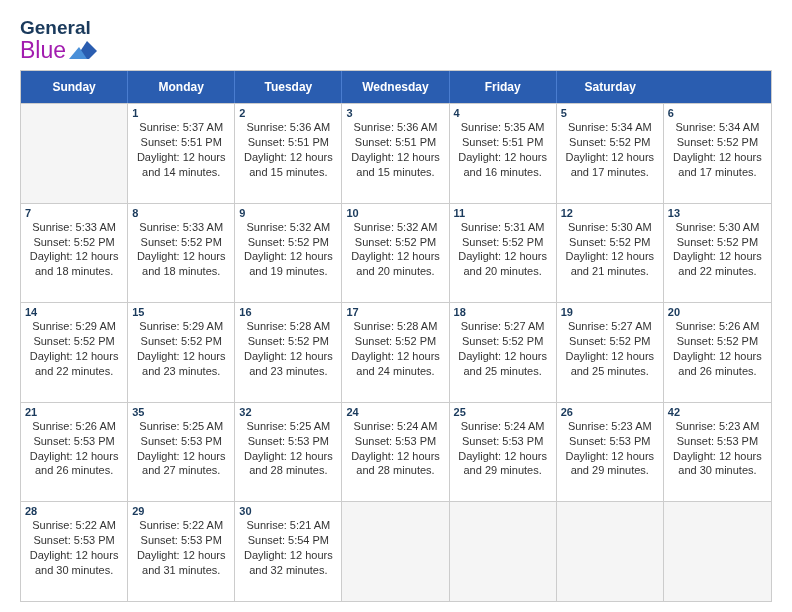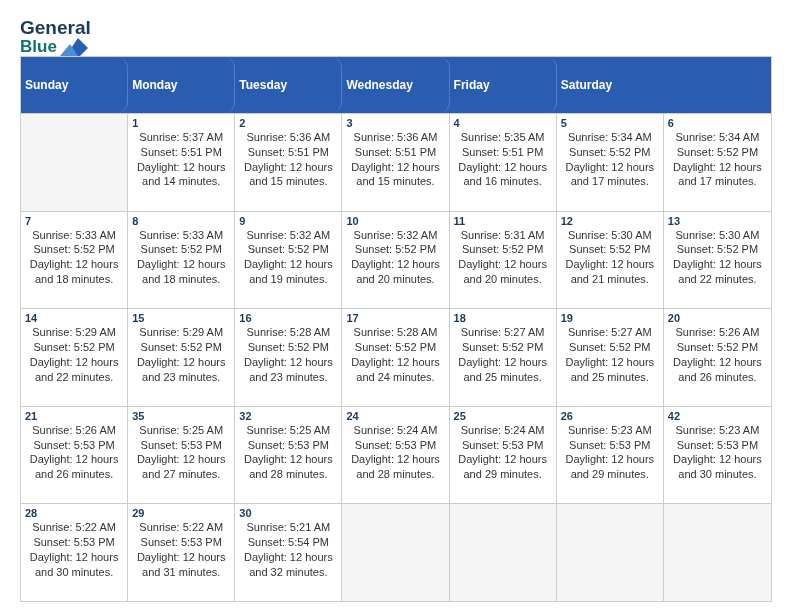--- a/index.html
+++ b/index.html
@@ -14,20 +14,21 @@
       width: 792px;
       height: 612px;
       padding: 18px 20px 10px 20px;
       display: flex;
       flex-direction: column;
     }
     .header {
       display: flex;
       justify-content: space-between;
       align-items: center;
+      margin-bottom: 8px;
     }
     .logo {
       display: flex;
       flex-direction: column;
       align-items: flex-start;
     }
     .logo-row {
       display: flex;
       align-items: center;
       gap: 2px;
@@ -54,24 +55,23 @@
     }
     .cal-header-row {
       display: grid;
       grid-template-columns: repeat(7, 1fr);
       background: #2a5db0;
     }
     .cal-header-cell {
       color: #fff;
       font-size: 12px;
       font-weight: bold;
-      padding: 21px 4px;
-      text-align: left;
+      padding: 9px 4px;
+      text-align: center;
       border-right: 1px solid #4a7dd0;
-      border-radius: 11px;
     }
     .cal-header-cell:last-child {
       border-right: none;
     }
     .cal-body {
       flex: 1;
       display: flex;
       flex-direction: column;
     }
     .cal-week {
@@ -111,21 +111,21 @@
 </head>
 <body>
 
 <div class="page">
   <div class="header">
     <div class="logo">
       <div class="logo-row">
         <div style="display:flex;flex-direction:column;align-items:flex-start;">
           <span style="font-size:19px;font-weight:bold;color:#1a3a5c;line-height:1.05;">General</span>
           <div style="display:flex;align-items:center;gap:3px;">
-            <span style="font-size:17px;font-weight:bold;color:#0f766e;line-height:1.05;">Blue</span>
+            <span style="font-size:23px;font-weight:normal;color:#a21caf;line-height:1.05;">Blue</span>
             <svg width="28" height="18" viewBox="0 0 28 18">
               <polygon points="6,18 18,0 28,10 20,18" fill="#2a5db0"></polygon>
               <polygon points="0,18 10,6 18,18" fill="#4a90d9"></polygon>
             </svg>
           </div>
         </div>
       </div>
     </div>
     <div class="title-block">
       <div class="main-title"></div>

